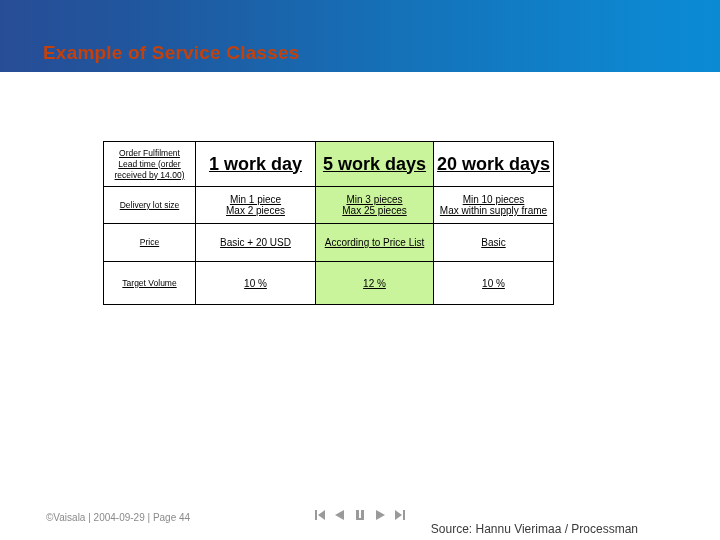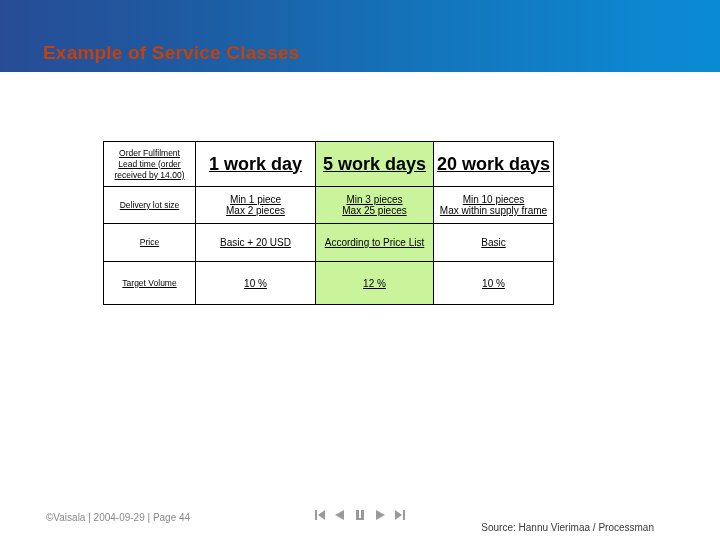--- a/index.html
+++ b/index.html
@@ -143,23 +143,22 @@
     font-size: 9px;
     line-height: 1;
   }
   .nav-btn svg { display: block; }
   #source-note {
     position: absolute;
     left: 0;
     top: 522px;
     width: 638px;
     text-align: right;
-    font-size: 10px;
+    font-size: 12px;
     color: #3a3a3a;
-    margin-left: 16px;
   }
 </style>
 </head>
 <body>
 
 <div id="header-banner"></div>
 <div id="page-title">Example of Service Classes</div>
 
 <table id="service-table">
   <colgroup>

